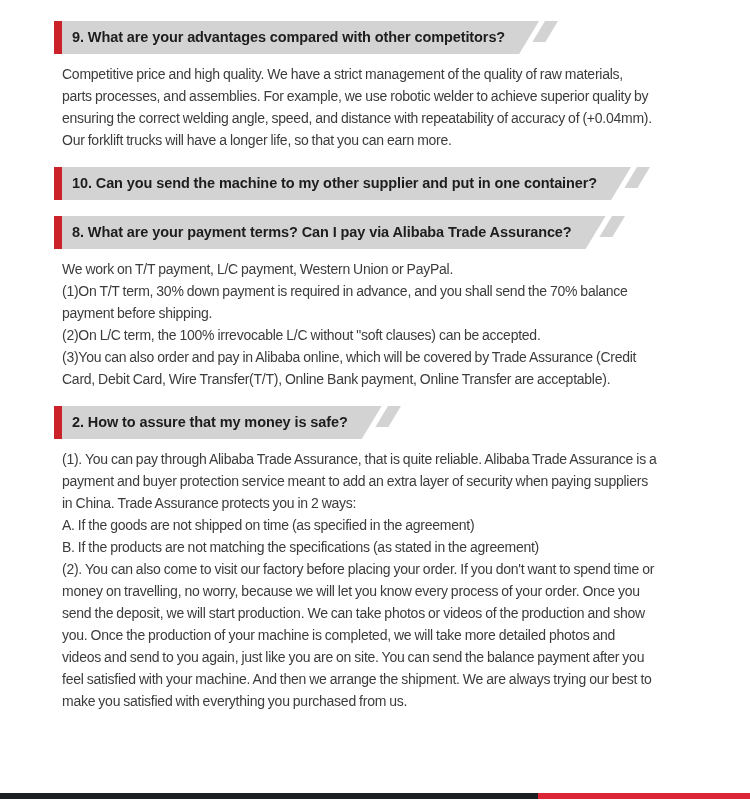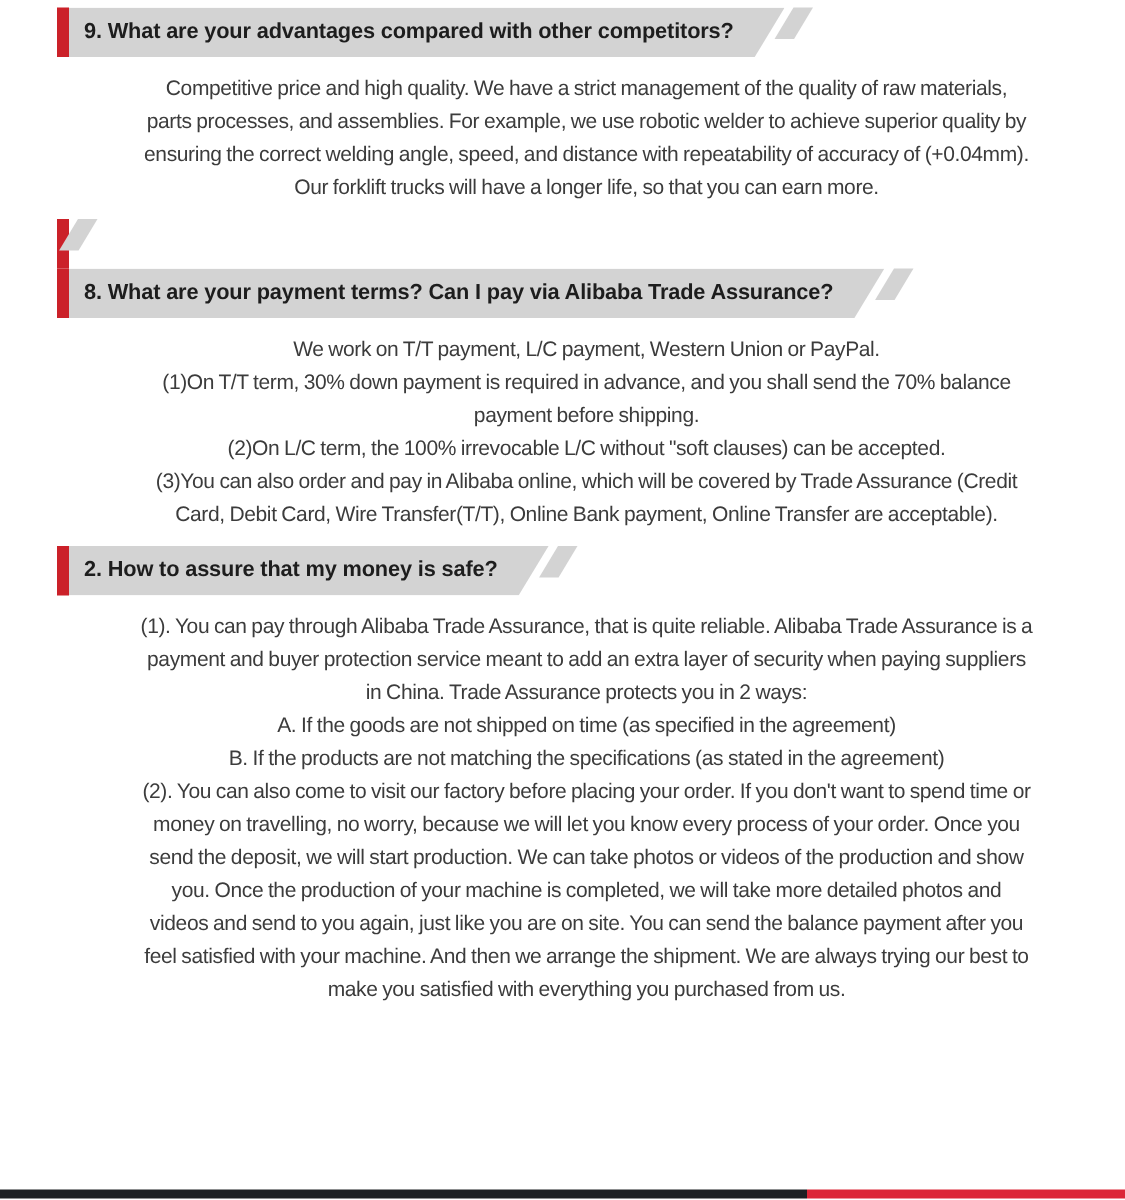--- a/index.html
+++ b/index.html
@@ -11,21 +11,21 @@
     height: 800px;
     background: #ffffff;
     font-family: "Liberation Sans", sans-serif;
     position: relative;
     overflow: hidden;
   }
   .faq {
     padding: 5px 12px 0 38px;
   }
   .faq-section {
-    margin: 0;
+    margin: 16px;
   }
   .banner {
     display: flex;
     align-items: flex-start;
     height: 33px;
   }
   .red-tab {
     flex: none;
     width: 8px;
     height: 33px;
@@ -57,21 +57,20 @@
   }
   .answer {
     margin: 9px 0 11px 8px;
     max-width: 690px;
     font-size: 14px;
     line-height: 22px;
     color: #3c3c3c;
     letter-spacing: -0.25px;
     word-spacing: -0.5px;
     white-space: pre-line;
-    text-align: center;
   }
   .footer-bar {
     position: absolute;
     left: 0;
     bottom: 1px;
     width: 100%;
     height: 6px;
     display: flex;
   }
   .footer-black {
@@ -96,20 +95,21 @@
     </div>
     <p class="answer">Competitive price and high quality. We have a strict management of the quality of raw materials,
 parts processes, and assemblies. For example, we use robotic welder to achieve superior quality by
 ensuring the correct welding angle, speed, and distance with repeatability of accuracy of (+0.04mm).
 Our forklift trucks will have a longer life, so that you can earn more.</p>
   </section>
 
   <section class="faq-section">
     <div class="banner">
       <span class="red-tab"></span>
+      <h2 class="banner-text">10. Can you send the machine to my other supplier and put in one container?</h2>
       <span class="slash"></span>
     </div>
   </section>
 
   <section class="faq-section">
     <div class="banner">
       <span class="red-tab"></span>
       <h2 class="banner-text">8. What are your payment terms? Can I pay via Alibaba Trade Assurance?</h2>
       <span class="slash"></span>
     </div>

